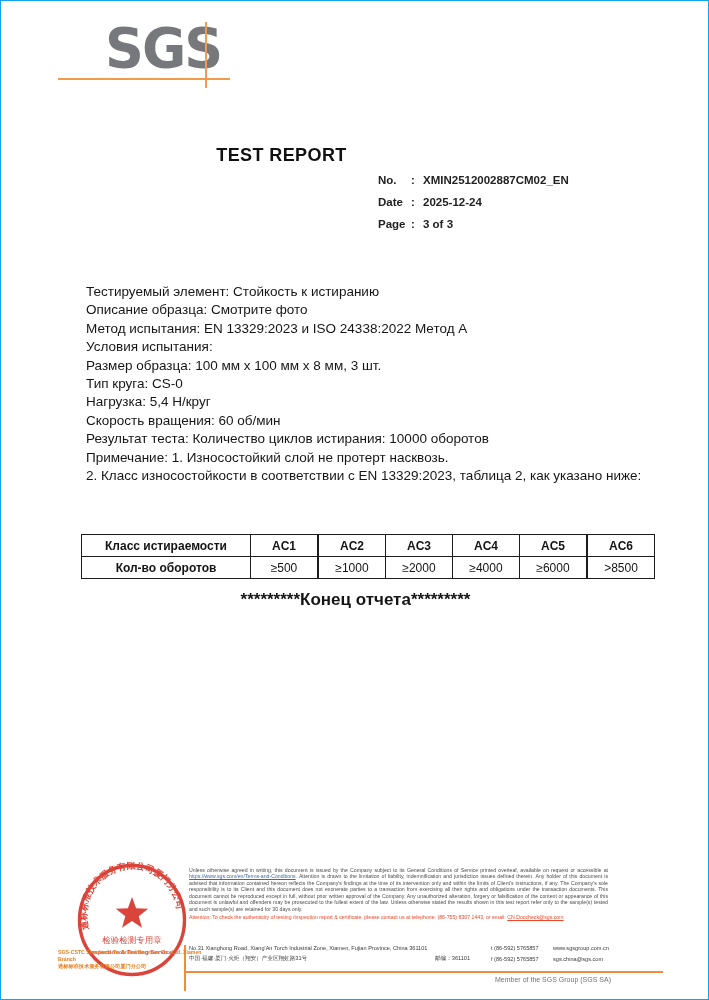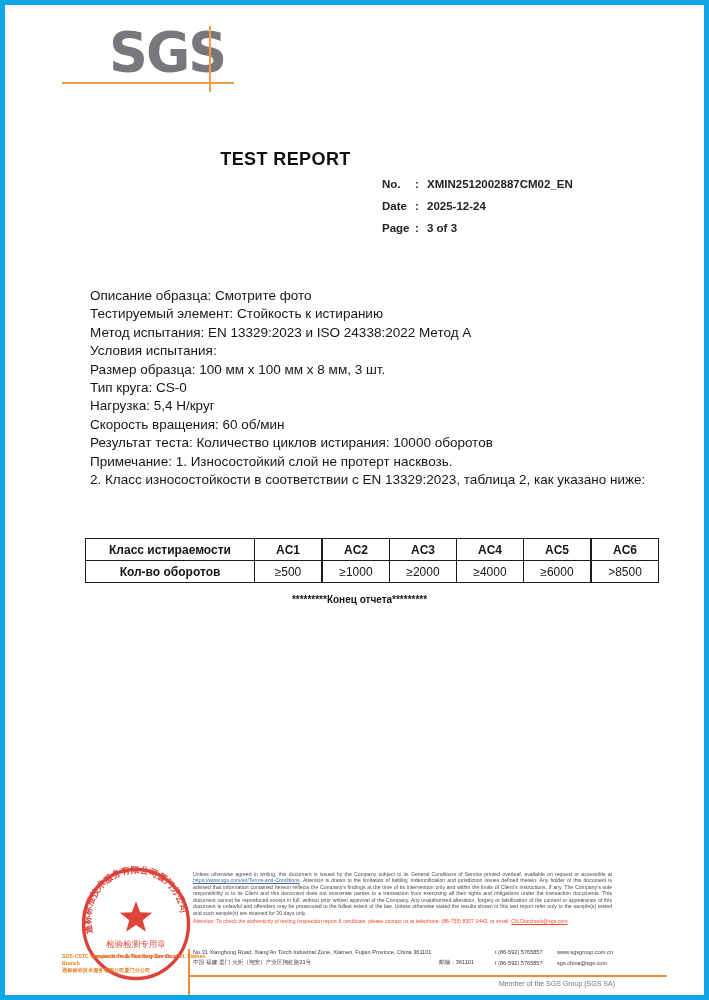--- a/index.html
+++ b/index.html
@@ -1,18 +1,18 @@
 <!DOCTYPE html>
 <html><head>
 <meta charset="utf-8">
 <style>
   html,body{margin:0;padding:0;background:#e9e9e9;font-family:"Liberation Sans",sans-serif;}
   .page{
     position:relative;width:709px;height:1000px;margin:0 auto;background:#ffffff;
-    border:5px solid #0ea5e9;box-sizing:border-box;overflow:hidden;
+    border:1px solid #0ea5e9;box-sizing:border-box;overflow:hidden;
     font-family:"Liberation Sans",sans-serif;color:#1a1a1a;
   }
   
   .logo-text{
     position:absolute;left:104px;top:20px;font-size:54px;font-weight:900;
     color:#77787B;letter-spacing:-2px;line-height:56px;
     transform:scaleY(1.02);font-family:"DejaVu Sans","Liberation Sans",sans-serif;
   }
   .logo-hline{position:absolute;left:57px;top:77px;width:172px;height:2px;background:#F49B4A;}
   .logo-vline{position:absolute;left:204px;top:21px;width:2px;height:66px;background:#F49B4A;}
@@ -37,21 +37,21 @@
     border:1px solid #1c1c1c;height:21px;text-align:center;vertical-align:middle;
     font-size:12px;color:#141414;padding:0 2px;
   }
   .result-table td.rowhead{width:164px;font-weight:bold;}
   .result-table td.cell{width:62px;}
   .result-table tr.hdr td{font-weight:bold;}
   .result-table td.thick-left{border-left-width:2px;margin-left:25px;}
   
   .end-note{
     position:absolute;left:0;top:589px;width:709px;text-align:center;
-    font-size:10px;font-weight:bold;color:#151515;
+    font-size:17px;font-weight:bold;color:#151515;
   }
   
   .stamp{position:absolute;left:74px;top:861px;width:114px;height:116px;opacity:0.92;}
   .company-lines{
     position:absolute;left:57px;top:948px;width:150px;z-index:5;
     font-size:5.2px;line-height:6.8px;color:#E87D1E;font-weight:bold;
   }
   .fineprint{
     position:absolute;left:188px;top:866px;width:419px;
     font-size:5.2px;line-height:6.45px;color:#4d4d4d;text-align:justify;
@@ -97,22 +97,22 @@
       <span class="info-value">2025-12-24</span>
     </div>
     <div class="info-row">
       <span class="info-label">Page</span>
       <span class="info-sep">:</span>
       <span class="info-value">3 of 3</span>
     </div>
   </div>
 
   <div class="body-block">
+    <div class="body-line">Тестируемый элемент: Стойкость к истиранию</div>
     <div class="body-line">Описание образца: Смотрите фото</div>
-    <div class="body-line">Тестируемый элемент: Стойкость к истиранию</div>
     <div class="body-line">Метод испытания: EN 13329:2023 и ISO 24338:2022 Метод А</div>
     <div class="body-line">Условия испытания:</div>
     <div class="body-line">Размер образца: 100 мм x 100 мм x 8 мм, 3 шт.</div>
     <div class="body-line">Тип круга: CS-0</div>
     <div class="body-line">Нагрузка: 5,4 Н/круг</div>
     <div class="body-line">Скорость вращения: 60 об/мин</div>
     <div class="body-line">Результат теста: Количество циклов истирания: 10000 оборотов</div>
     <div class="body-line">Примечание: 1. Износостойкий слой не протерт насквозь.</div>
     <div class="body-line">2. Класс износостойкости в соответствии с EN 13329:2023, таблица 2, как указано ниже:</div>
   </div>

